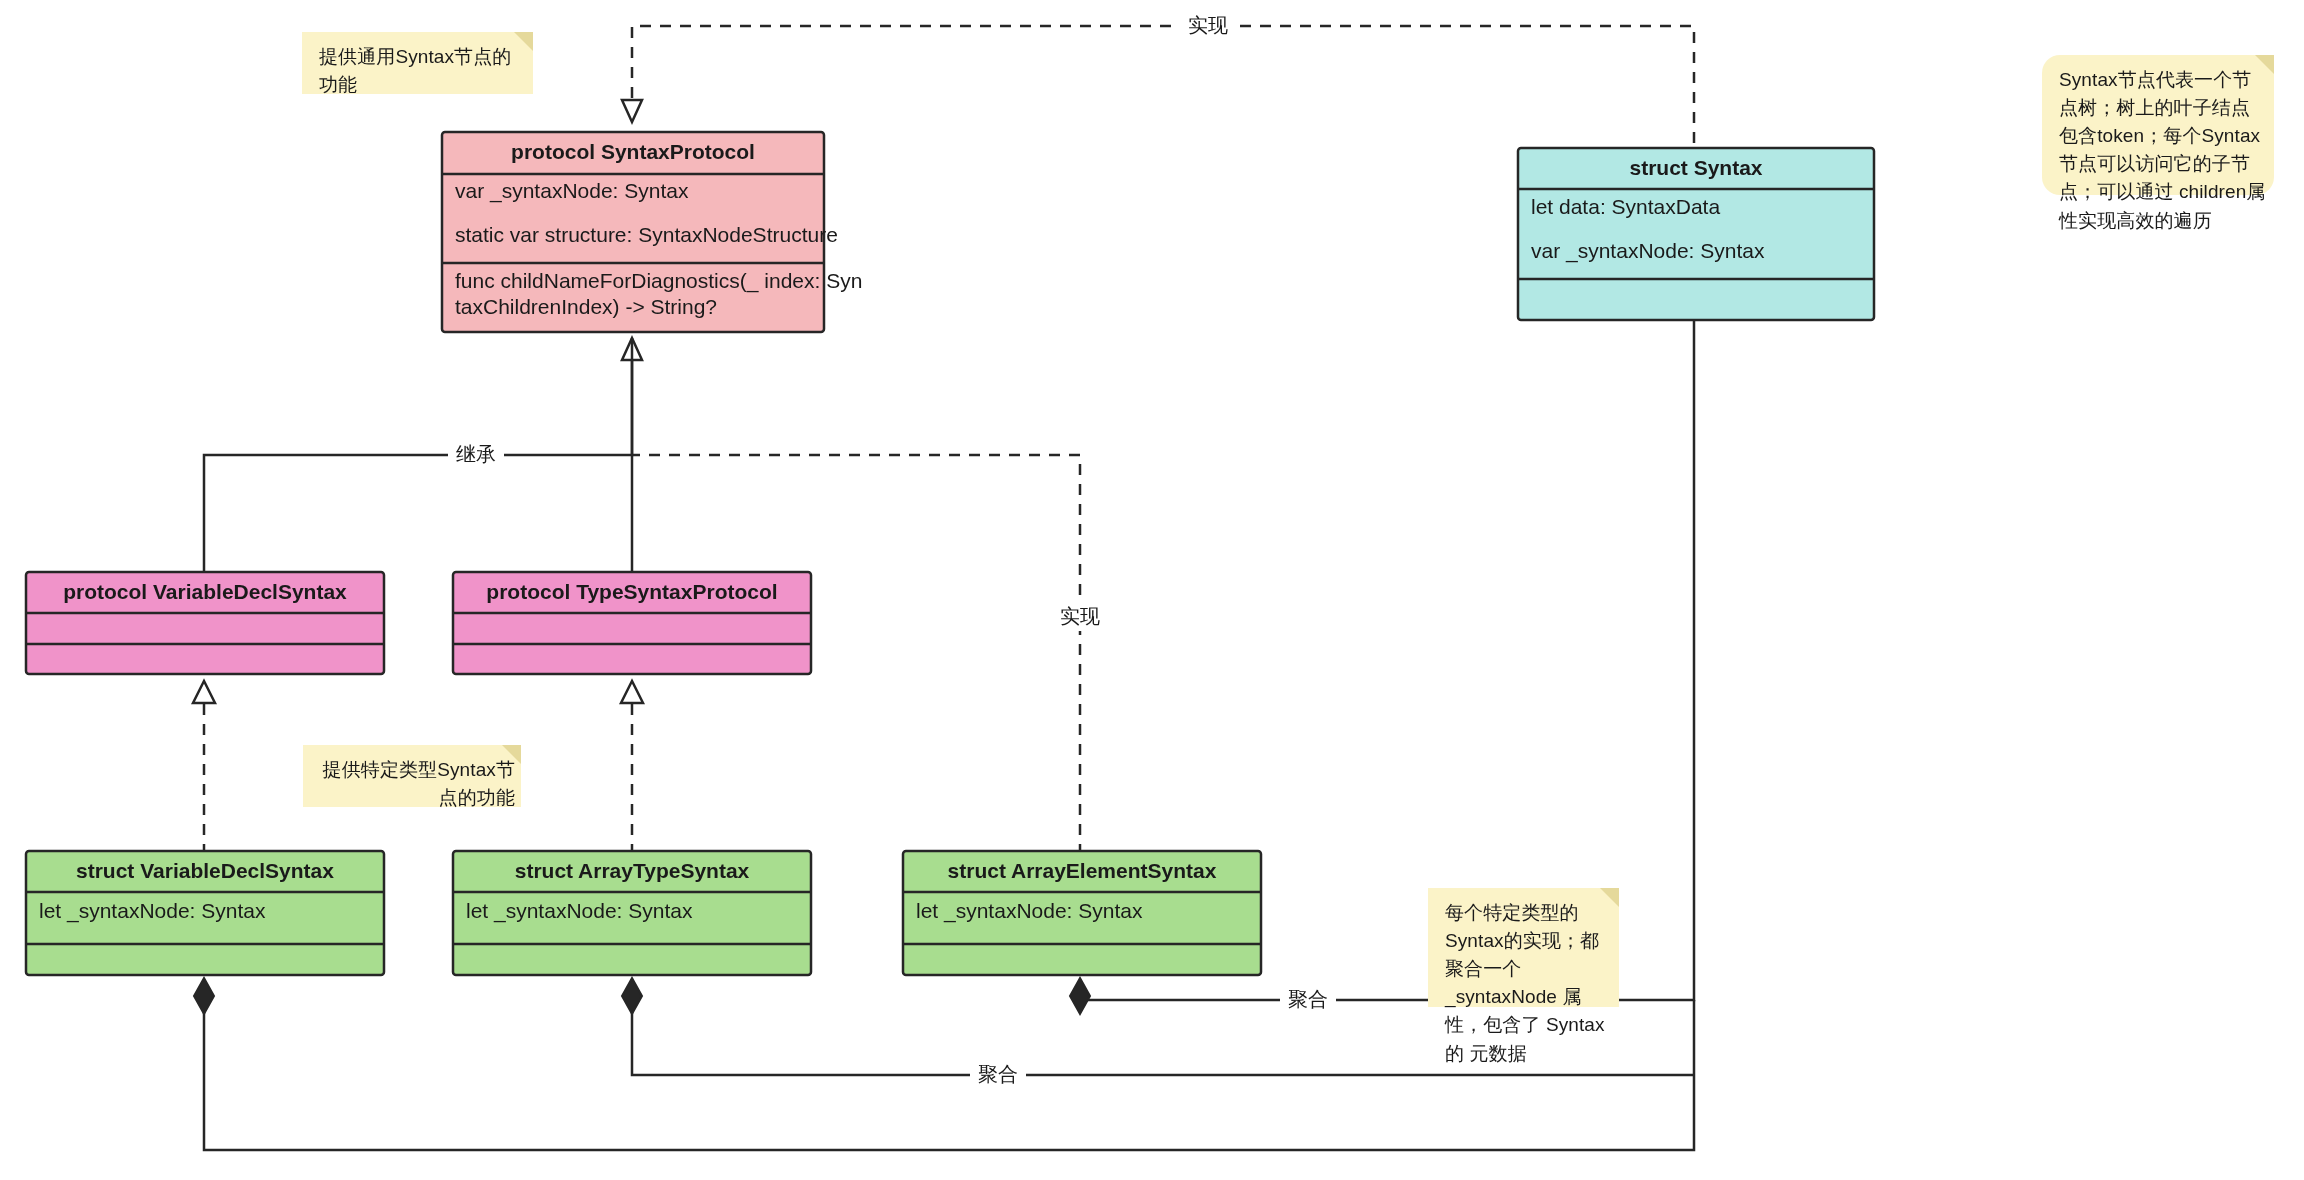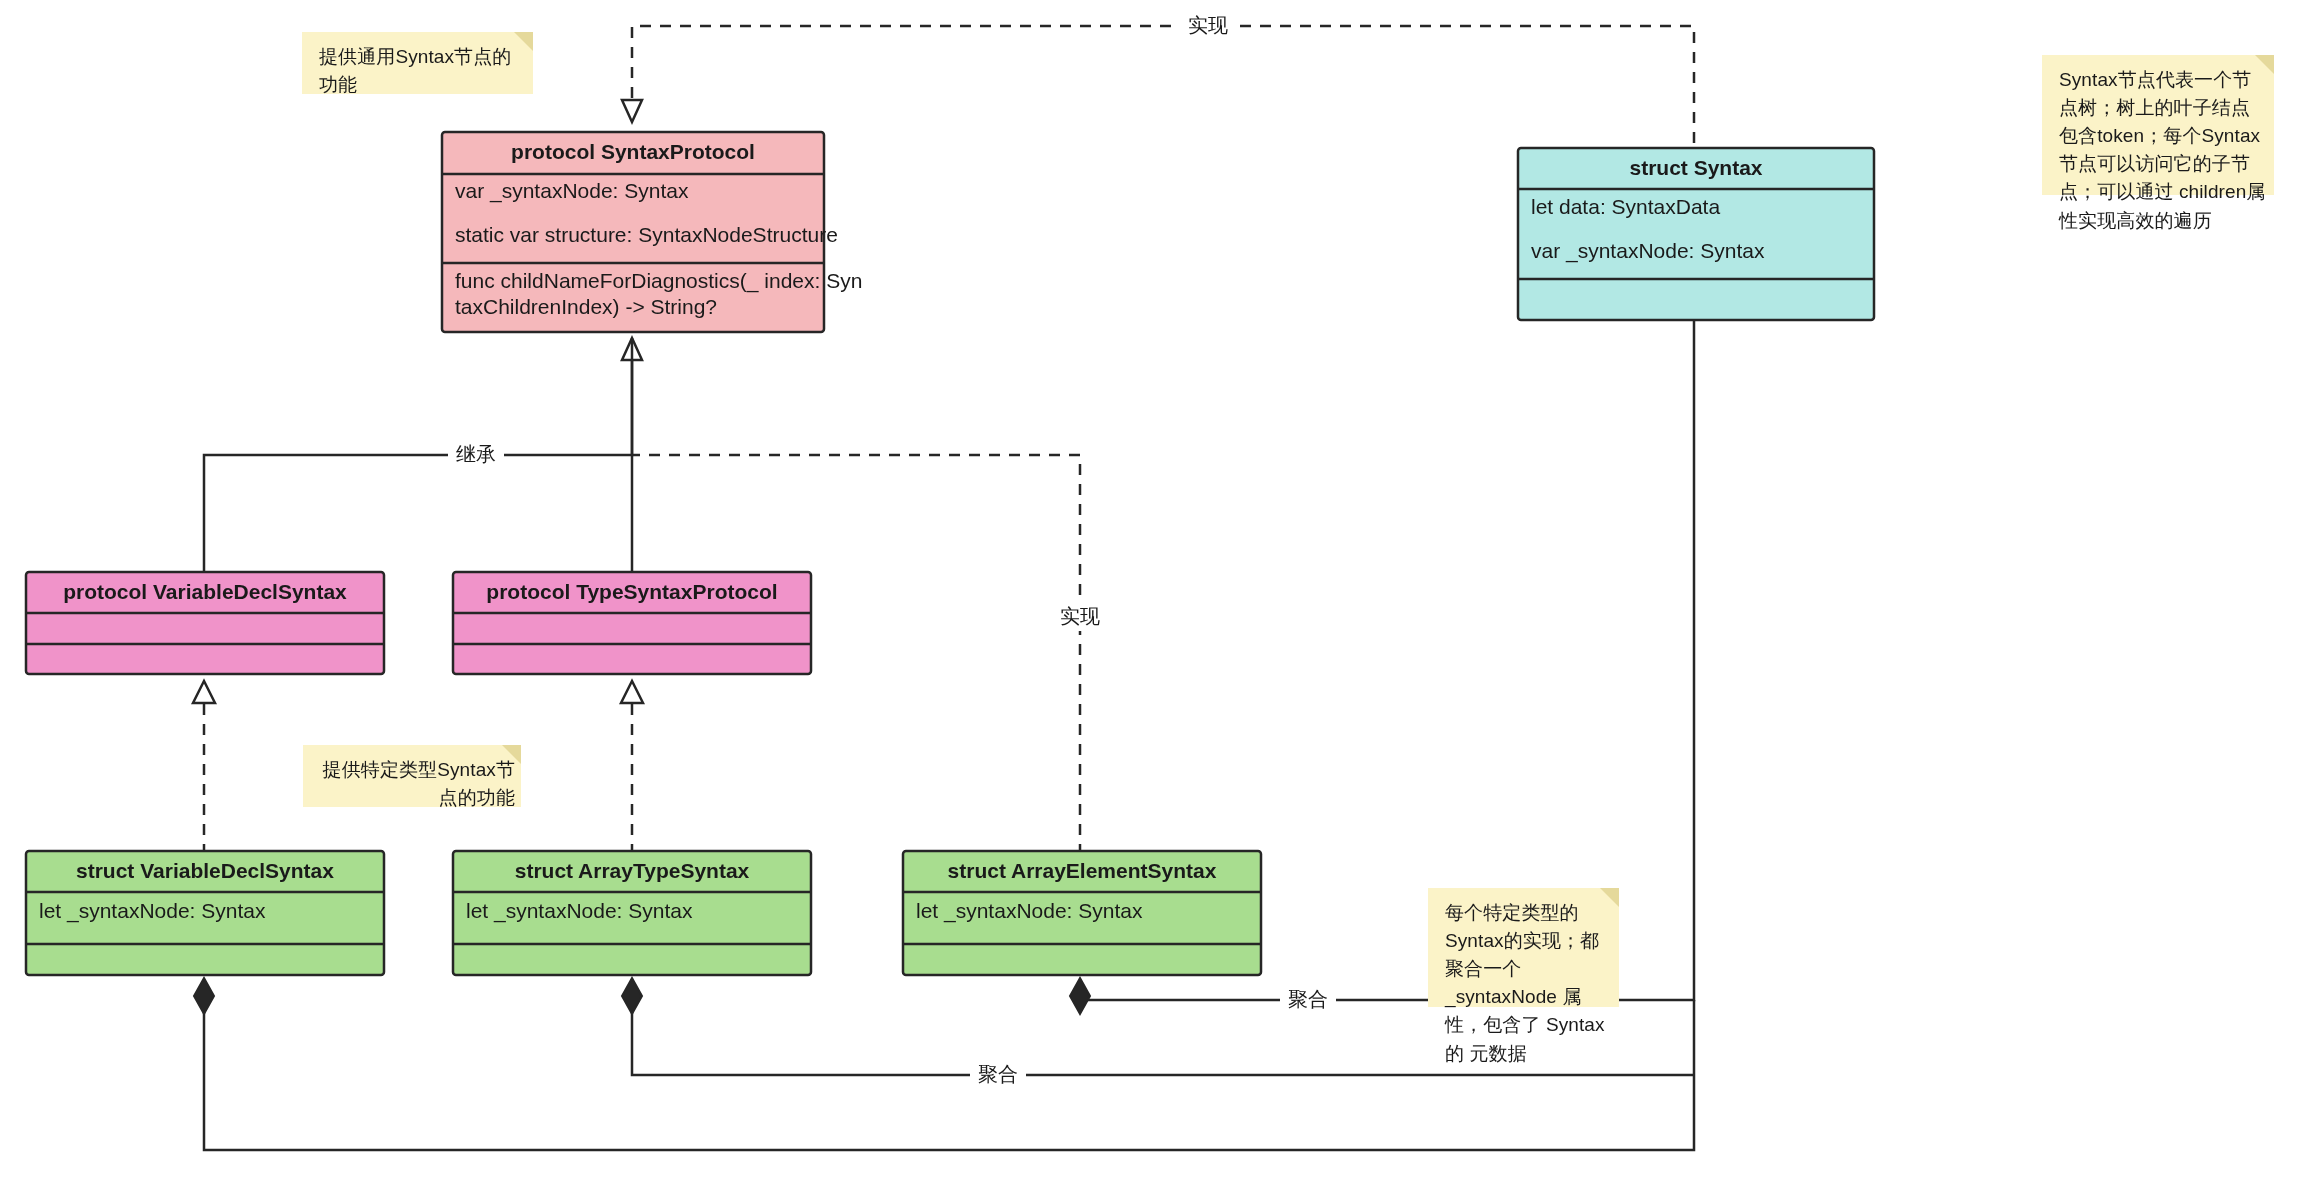--- a/index.html
+++ b/index.html
@@ -240,21 +240,21 @@
       <text class="cls-member" x="916" y="918">let _syntaxNode: Syntax</text>
     </g>
 
   </svg>
 
   <div class="note" style="left:302px; top:32px; width:231px; height:62px;">
     <div class="note-fold"></div>
     <span>提供通用Syntax节点的功能</span>
   </div>
 
-  <div class="note" style="left:2042px; top:55px; width:232px; height:140px;">
+  <div class="note" style="left:2042px; top:55px; width:232px; height:140px;border-radius:18px;">
     <div class="note-fold"></div>
     <span>Syntax节点代表一个节点树；树上的叶子结点包含token；每个Syntax节点可以访问它的子节点；可以通过 children属性实现高效的遍历</span>
   </div>
 
   <div class="note" style="left:303px; top:745px; width:218px; height:62px;text-align:right;">
     <div class="note-fold"></div>
     <span>提供特定类型Syntax节点的功能</span>
   </div>
 
   <div class="note" style="left:1408px; top:888px; width:191px; height:119px;margin-left:20px;">

